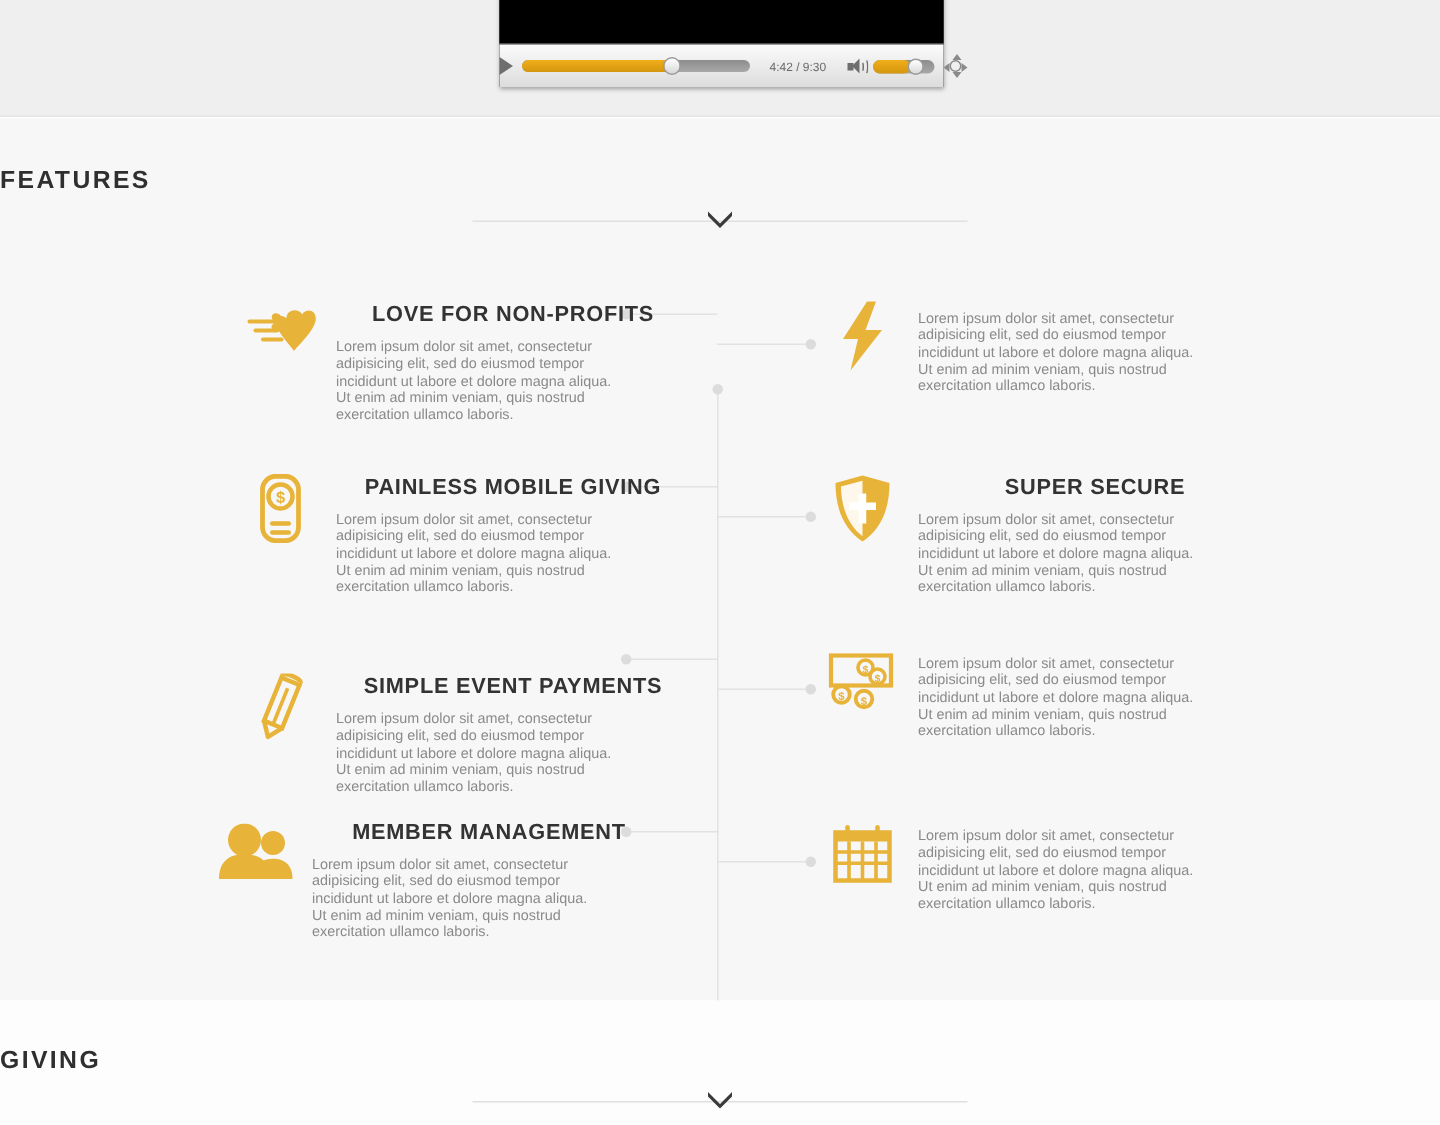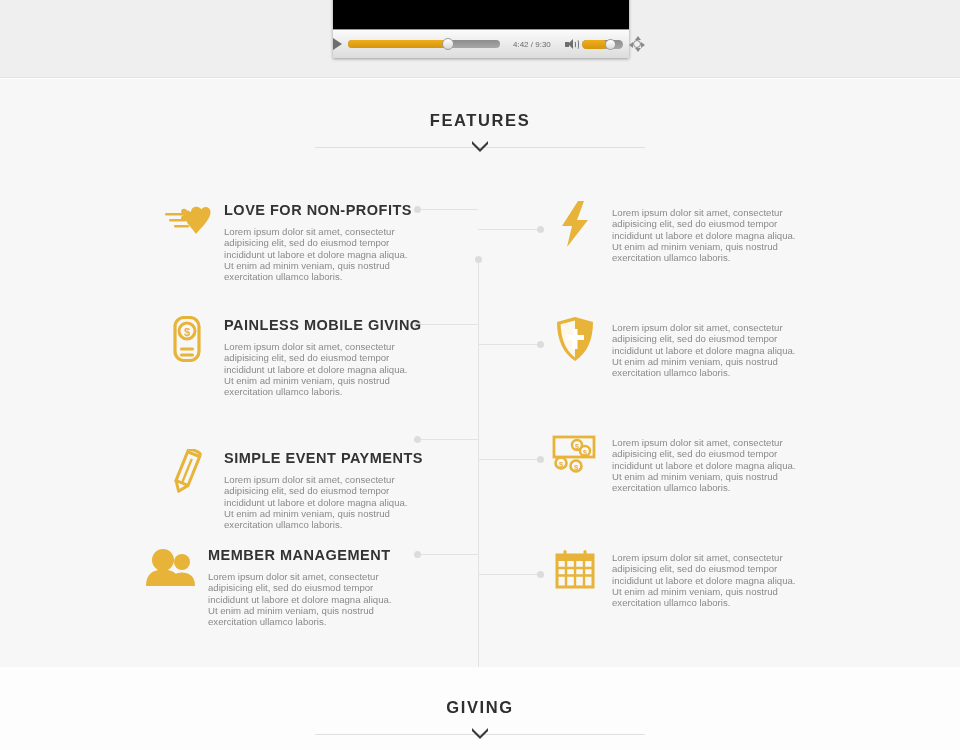--- a/index.html
+++ b/index.html
@@ -95,21 +95,21 @@
   .fs-dn{ left:5px;bottom:-1px;border-top:4px solid #8a8a8a;border-left:3px solid transparent;border-right:3px solid transparent;}
   .fs-lf{ top:5px;left:-1px;border-right:4px solid #8a8a8a;border-top:3px solid transparent;border-bottom:3px solid transparent;}
   .fs-rt{ top:5px;right:-1px;border-left:4px solid #8a8a8a;border-top:3px solid transparent;border-bottom:3px solid transparent;}
 
   
   .features-section{
     position:absolute; left:0; top:79px; width:960px; height:588px;
     background:#f7f7f7;
   }
   .section-head{
-    position:absolute; left:0; width:960px; text-align:center;
+    position:absolute; left:0; width:960px; text-align:left;
   }
   .section-title{
     font-size:16.5px; font-weight:bold; color:#2f2f2f;
     letter-spacing:1.6px;
   }
   .head-rule{
     position:absolute; left:315px; width:330px; height:1px;
     background:#e0e0e0;
   }
   .chev{
@@ -137,21 +137,21 @@
 
   
   .feat{ position:absolute; width:300px; }
   .feat-icon{
     position:absolute; left:0; top:0; width:54px; height:48px;
     display:flex; align-items:center; justify-content:center;
   }
   .feat-body{ margin-left:64px; }
   .feat-title{
     font-size:14.5px; font-weight:bold; color:#333;
-    letter-spacing:.5px; line-height:1.1; margin-top:3px;
+    letter-spacing:.5px; line-height:1.1; margin-top:3px;text-align:center;
   }
   .feat-desc{
     font-size:9.6px; color:#8a8a8a; line-height:1.18;
     margin-top:7px; width:185px;
   }
 
   
   .pricing-section{
     position:absolute; left:0; top:667px; width:960px; height:83px;
     background:#fdfdfd;
@@ -329,20 +329,21 @@
   <div class="feat" style="left:548px; top:236px;">
     <div class="feat-icon">
       <svg width="40" height="46" viewBox="0 0 40 46">
         <path d="M20 1 L38 6 C38 24 32 37 20 45 C8 37 2 24 2 6 Z" fill="#e8b339"></path>
         <path d="M20 4.5 C20 22 20 33 20 41.5 C11 34.5 6 23.5 5.6 8.3 Z" fill="#fff" opacity="0.9"></path>
         <rect x="17.5" y="13" width="5" height="20" fill="#fff"></rect>
         <rect x="11" y="19" width="18" height="5" fill="#fff"></rect>
       </svg>
     </div>
     <div class="feat-body">
+      <div class="feat-title">SUPER SECURE</div>
       <div class="feat-desc">Lorem ipsum dolor sit amet, consectetur adipisicing elit, sed do eiusmod tempor incididunt ut labore et dolore magna aliqua. Ut enim ad minim veniam, quis nostrud exercitation ullamco laboris.</div>
     </div>
   </div>
 
   <div class="feat" style="left:548px; top:351px;">
     <div class="feat-icon">
       <svg width="50" height="40" viewBox="0 0 50 40">
         <rect x="4" y="3" width="40" height="20" fill="none" stroke="#e8b339" stroke-width="2.8"></rect>
         <circle cx="27" cy="11" r="5" fill="none" stroke="#e8b339" stroke-width="2.4"></circle>
         <text x="27" y="14.6" font-size="7" font-weight="bold" text-anchor="middle" fill="#e8b339" font-family="Liberation Sans, sans-serif">$</text>

